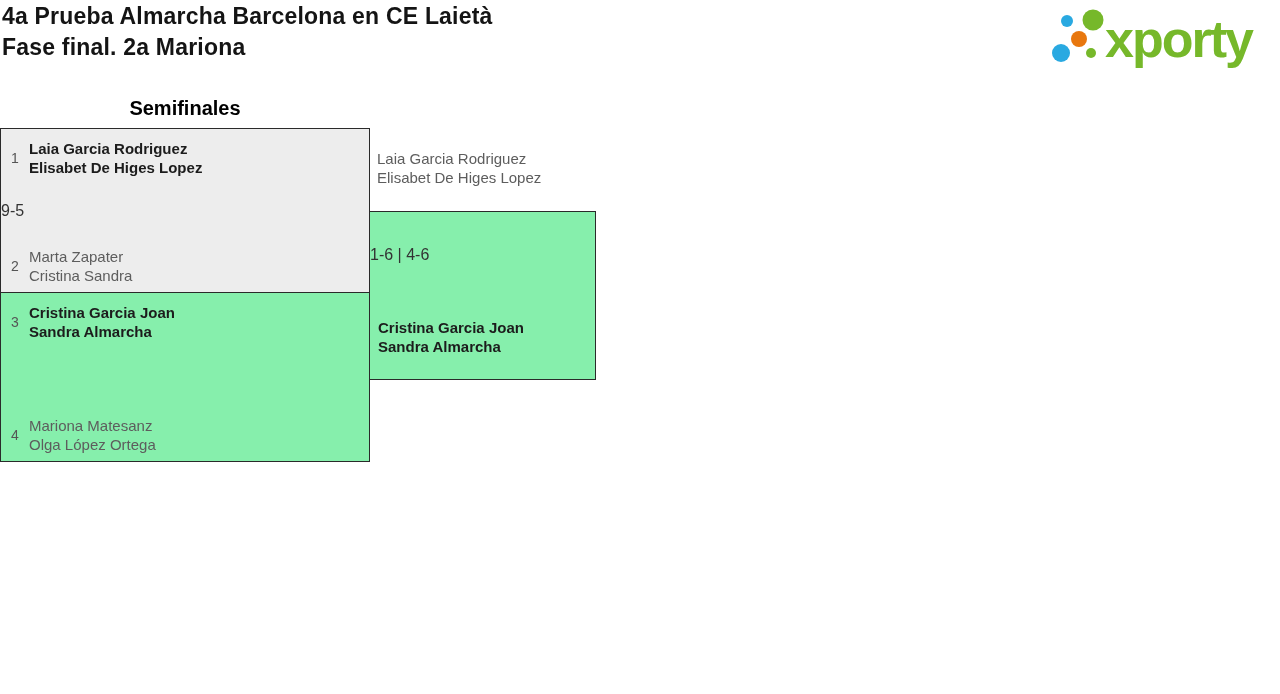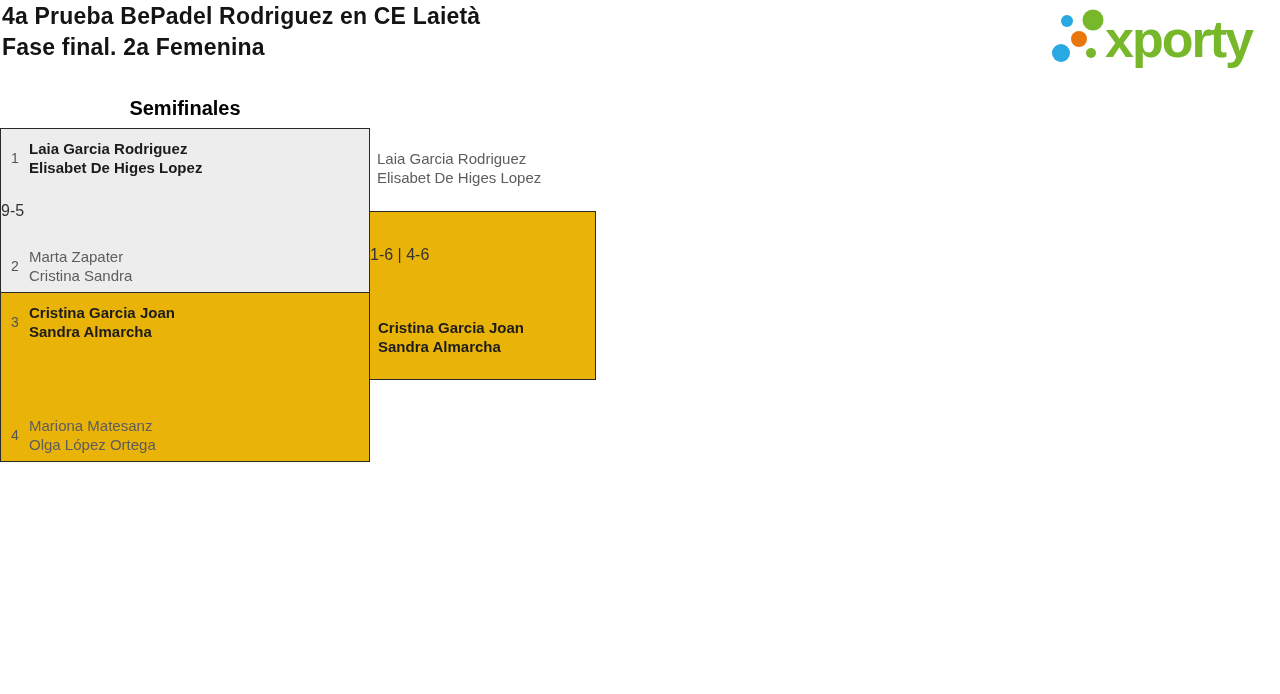--- a/index.html
+++ b/index.html
@@ -38,21 +38,21 @@
     font-weight: bold;
     color: #000;
     text-align: center;
   }
   .rh-semis { left: 0; width: 370px; }
   .rh-final { left: 369px; width: 227px; }
   .match {
     position: absolute;
     border: 1px solid #2a2a2a;
     box-sizing: border-box;
-    background: #eab308;
+    background: #86efac;
   }
   .sf1 { left: 0; top: 128px; width: 370px; height: 165px; background: #ededed; }
   .sf2 { left: 0; top: 293px; width: 370px; height: 169px; border-top: none; }
   .finalbox { left: 369px; top: 211px; width: 227px; height: 169px; }
   .team-row {
     position: absolute;
     left: 0;
     width: 100%;
     display: flex;
     align-items: center;
@@ -86,22 +86,22 @@
     font-family: "Liberation Sans", sans-serif;
     font-weight: bold;
   }
 </style>
 </head>
 <body>
 
 <div class="page">
 
   <div class="title">
-    <div>4a Prueba BePadel Rodriguez en CE Laietà</div>
-    <div>Fase final. 2a Femenina</div>
+    <div>4a Prueba Almarcha Barcelona en CE Laietà</div>
+    <div>Fase final. 2a Mariona</div>
   </div>
 
   <a class="logo">
     <svg width="232" height="70" viewBox="0 0 232 70" xmlns="http://www.w3.org/2000/svg">
       <g>
         <circle cx="19" cy="21" r="6" fill="#29a9e1"></circle>
         <circle cx="45" cy="20" r="10.5" fill="#76b82a"></circle>
         <circle cx="31" cy="39" r="8" fill="#e8770e"></circle>
         <circle cx="13" cy="53" r="9" fill="#29a9e1"></circle>
         <circle cx="43" cy="53" r="5" fill="#76b82a"></circle>

